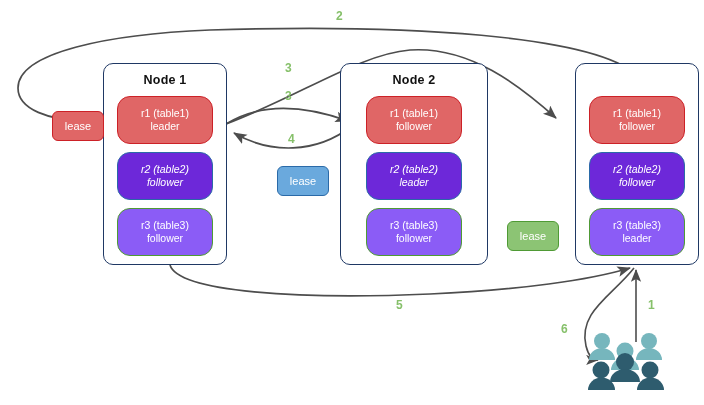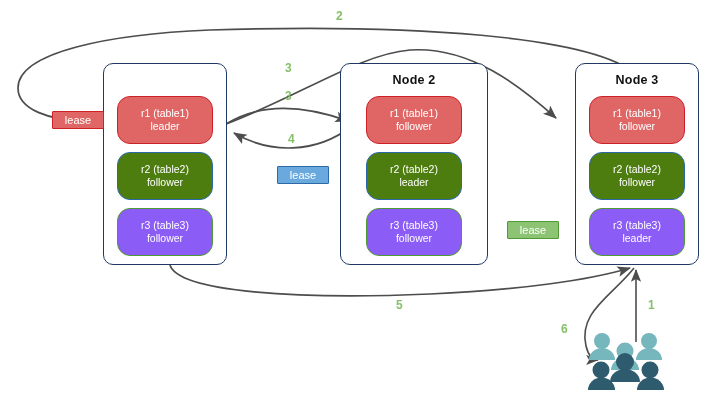--- a/index.html
+++ b/index.html
@@ -4,24 +4,24 @@
 <style>
   html,body{margin:0;padding:0;background:#ffffff;}
   body{width:704px;height:405px;font-family:"Liberation Sans",sans-serif;overflow:hidden;}
   #stage{position:relative;width:704px;height:405px;background:#fff;}
   svg.layer{position:absolute;left:0;top:0;width:704px;height:405px;}
   .node-box{position:absolute;background:#ffffff;border:1.6px solid #1f3864;border-radius:10px;box-sizing:border-box;}
   .node-title{position:absolute;width:100%;top:9px;left:0;text-align:center;font-size:12.5px;font-weight:bold;color:#111111;letter-spacing:.2px;}
   .range{position:absolute;left:50%;transform:translateX(-50%);width:96px;height:48px;border-radius:13px;box-sizing:border-box;
          display:flex;flex-direction:column;align-items:center;justify-content:center;color:#ffffff;font-size:10.5px;line-height:13px;text-align:center;}
   .r-red{background:#e06666;border:1.6px solid #cc2127;}
-  .r-blue{background:#4d7c0f;border:1.6px solid #2a6aa8;}
+  .r-blue{background:#6d28d9;border:1.6px solid #2a6aa8;font-style:italic;}
   .r-green{background:#8b5cf6;border:1.6px solid #4f9a35;}
-  .lease{position:absolute;border-radius:1px;box-sizing:border-box;display:flex;align-items:center;justify-content:center;
-         color:#ffffff;font-size:11px;width:52px;height:18px;}
+  .lease{position:absolute;border-radius:6px;box-sizing:border-box;display:flex;align-items:center;justify-content:center;
+         color:#ffffff;font-size:11px;width:52px;height:30px;}
   .l-red{background:#e06666;border:1.4px solid #cc2127;}
   .l-blue{background:#6aa9dd;border:1.4px solid #2a6aa8;}
   .l-green{background:#8cc474;border:1.4px solid #4f9a35;}
   .num{position:absolute;color:#86c06a;font-size:12px;font-weight:bold;font-family:"Liberation Sans",sans-serif;}
   .users{position:absolute;}
 </style>
 </head>
 <body>
 
 <div id="stage">
@@ -42,20 +42,21 @@
     <path d="M 352,126 C 316,154 270,154 234,133" fill="none" stroke="#4d4d4d" stroke-width="1.7" marker-end="url(#ah)"></path>
 
     <path d="M 170,265 C 178,292 300,300 430,294 C 520,290 590,280 630,268" fill="none" stroke="#4d4d4d" stroke-width="1.7" marker-end="url(#ah)"></path>
 
     <path d="M 636,342 L 636,270" fill="none" stroke="#4d4d4d" stroke-width="1.6" marker-end="url(#ah)"></path>
 
     <path d="M 634,268 C 612,296 578,312 586,346 C 589,358 594,360 598,360" fill="none" stroke="#4d4d4d" stroke-width="1.6" marker-end="url(#ah)"></path>
   </svg>
 
   <div class="node-box" style="left:103px;top:63px;width:124px;height:202px;">
+    <div class="node-title">Node 1</div>
     <div class="range r-red" style="top:32px;">
       <span>r1 (table1)</span>
       <span>leader</span>
     </div>
     <div class="range r-blue" style="top:88px;">
       <span>r2 (table2)</span>
       <span>follower</span>
     </div>
     <div class="range r-green" style="top:144px;">
       <span>r3 (table3)</span>
@@ -73,21 +74,20 @@
       <span>r2 (table2)</span>
       <span>leader</span>
     </div>
     <div class="range r-green" style="top:144px;">
       <span>r3 (table3)</span>
       <span>follower</span>
     </div>
   </div>
 
   <div class="node-box" style="left:575px;top:63px;width:124px;height:202px;">
-    <div class="node-title">Node 3</div>
     <div class="range r-red" style="top:32px;">
       <span>r1 (table1)</span>
       <span>follower</span>
     </div>
     <div class="range r-blue" style="top:88px;">
       <span>r2 (table2)</span>
       <span>follower</span>
     </div>
     <div class="range r-green" style="top:144px;">
       <span>r3 (table3)</span>

